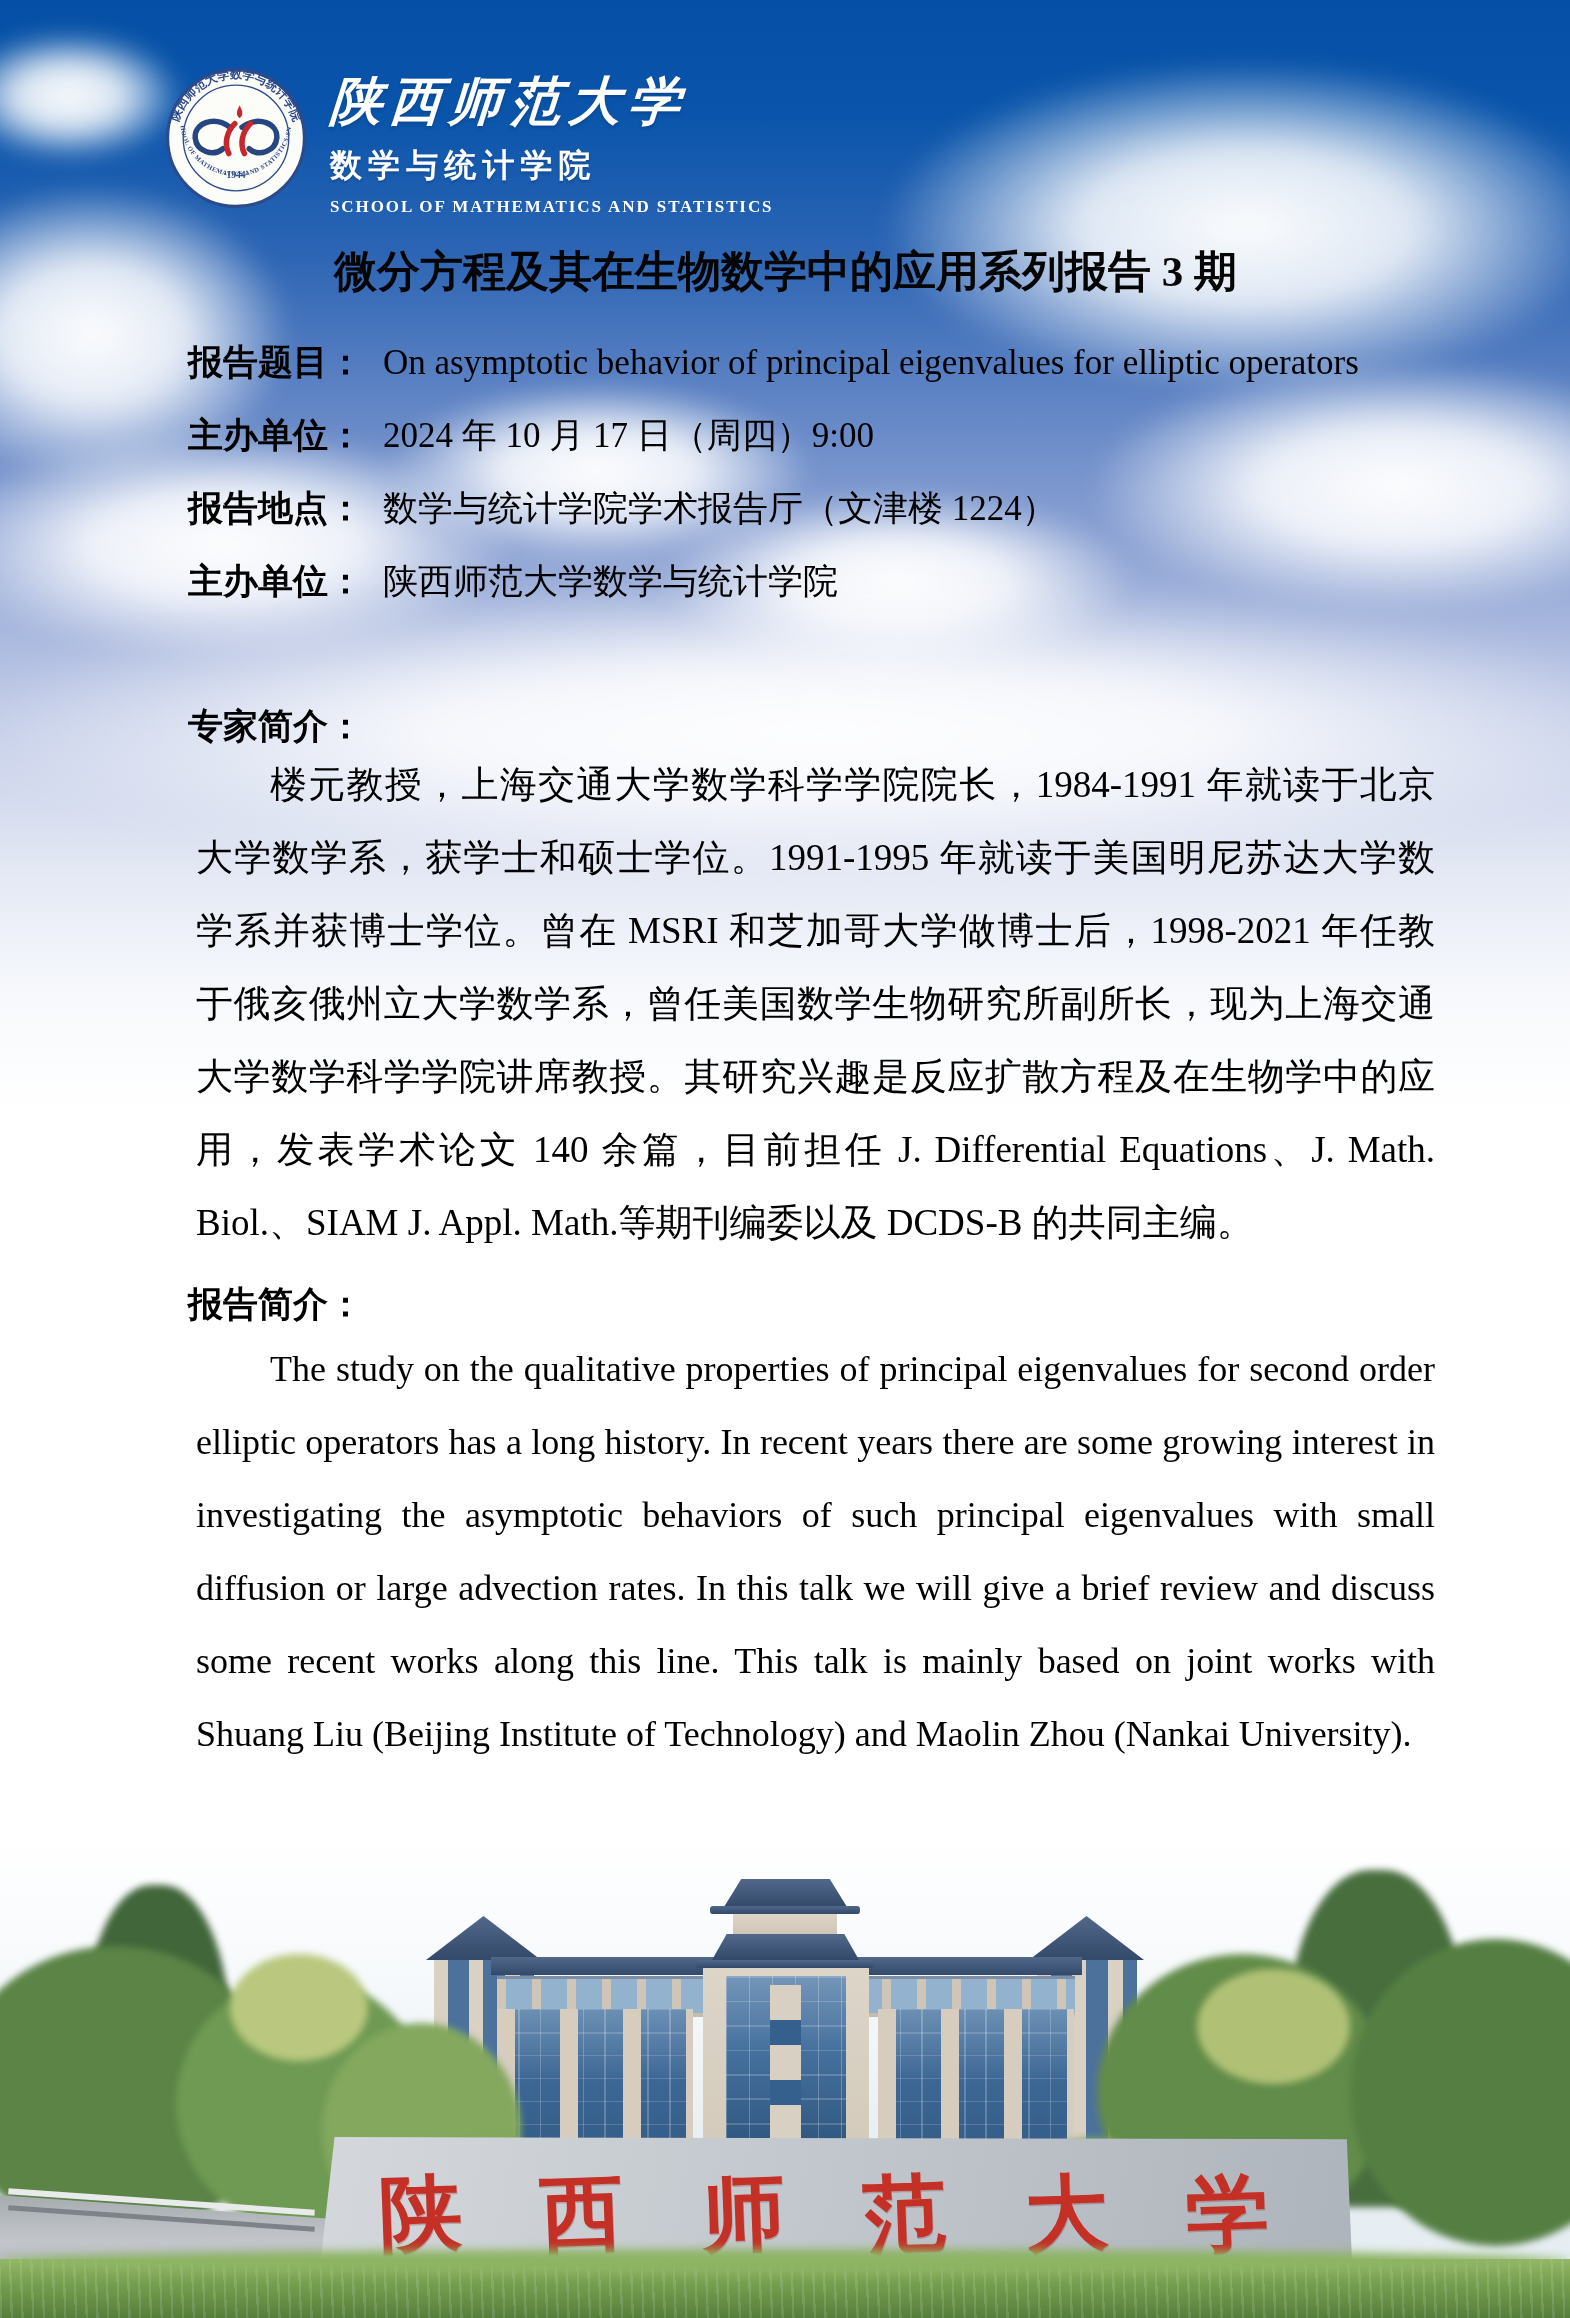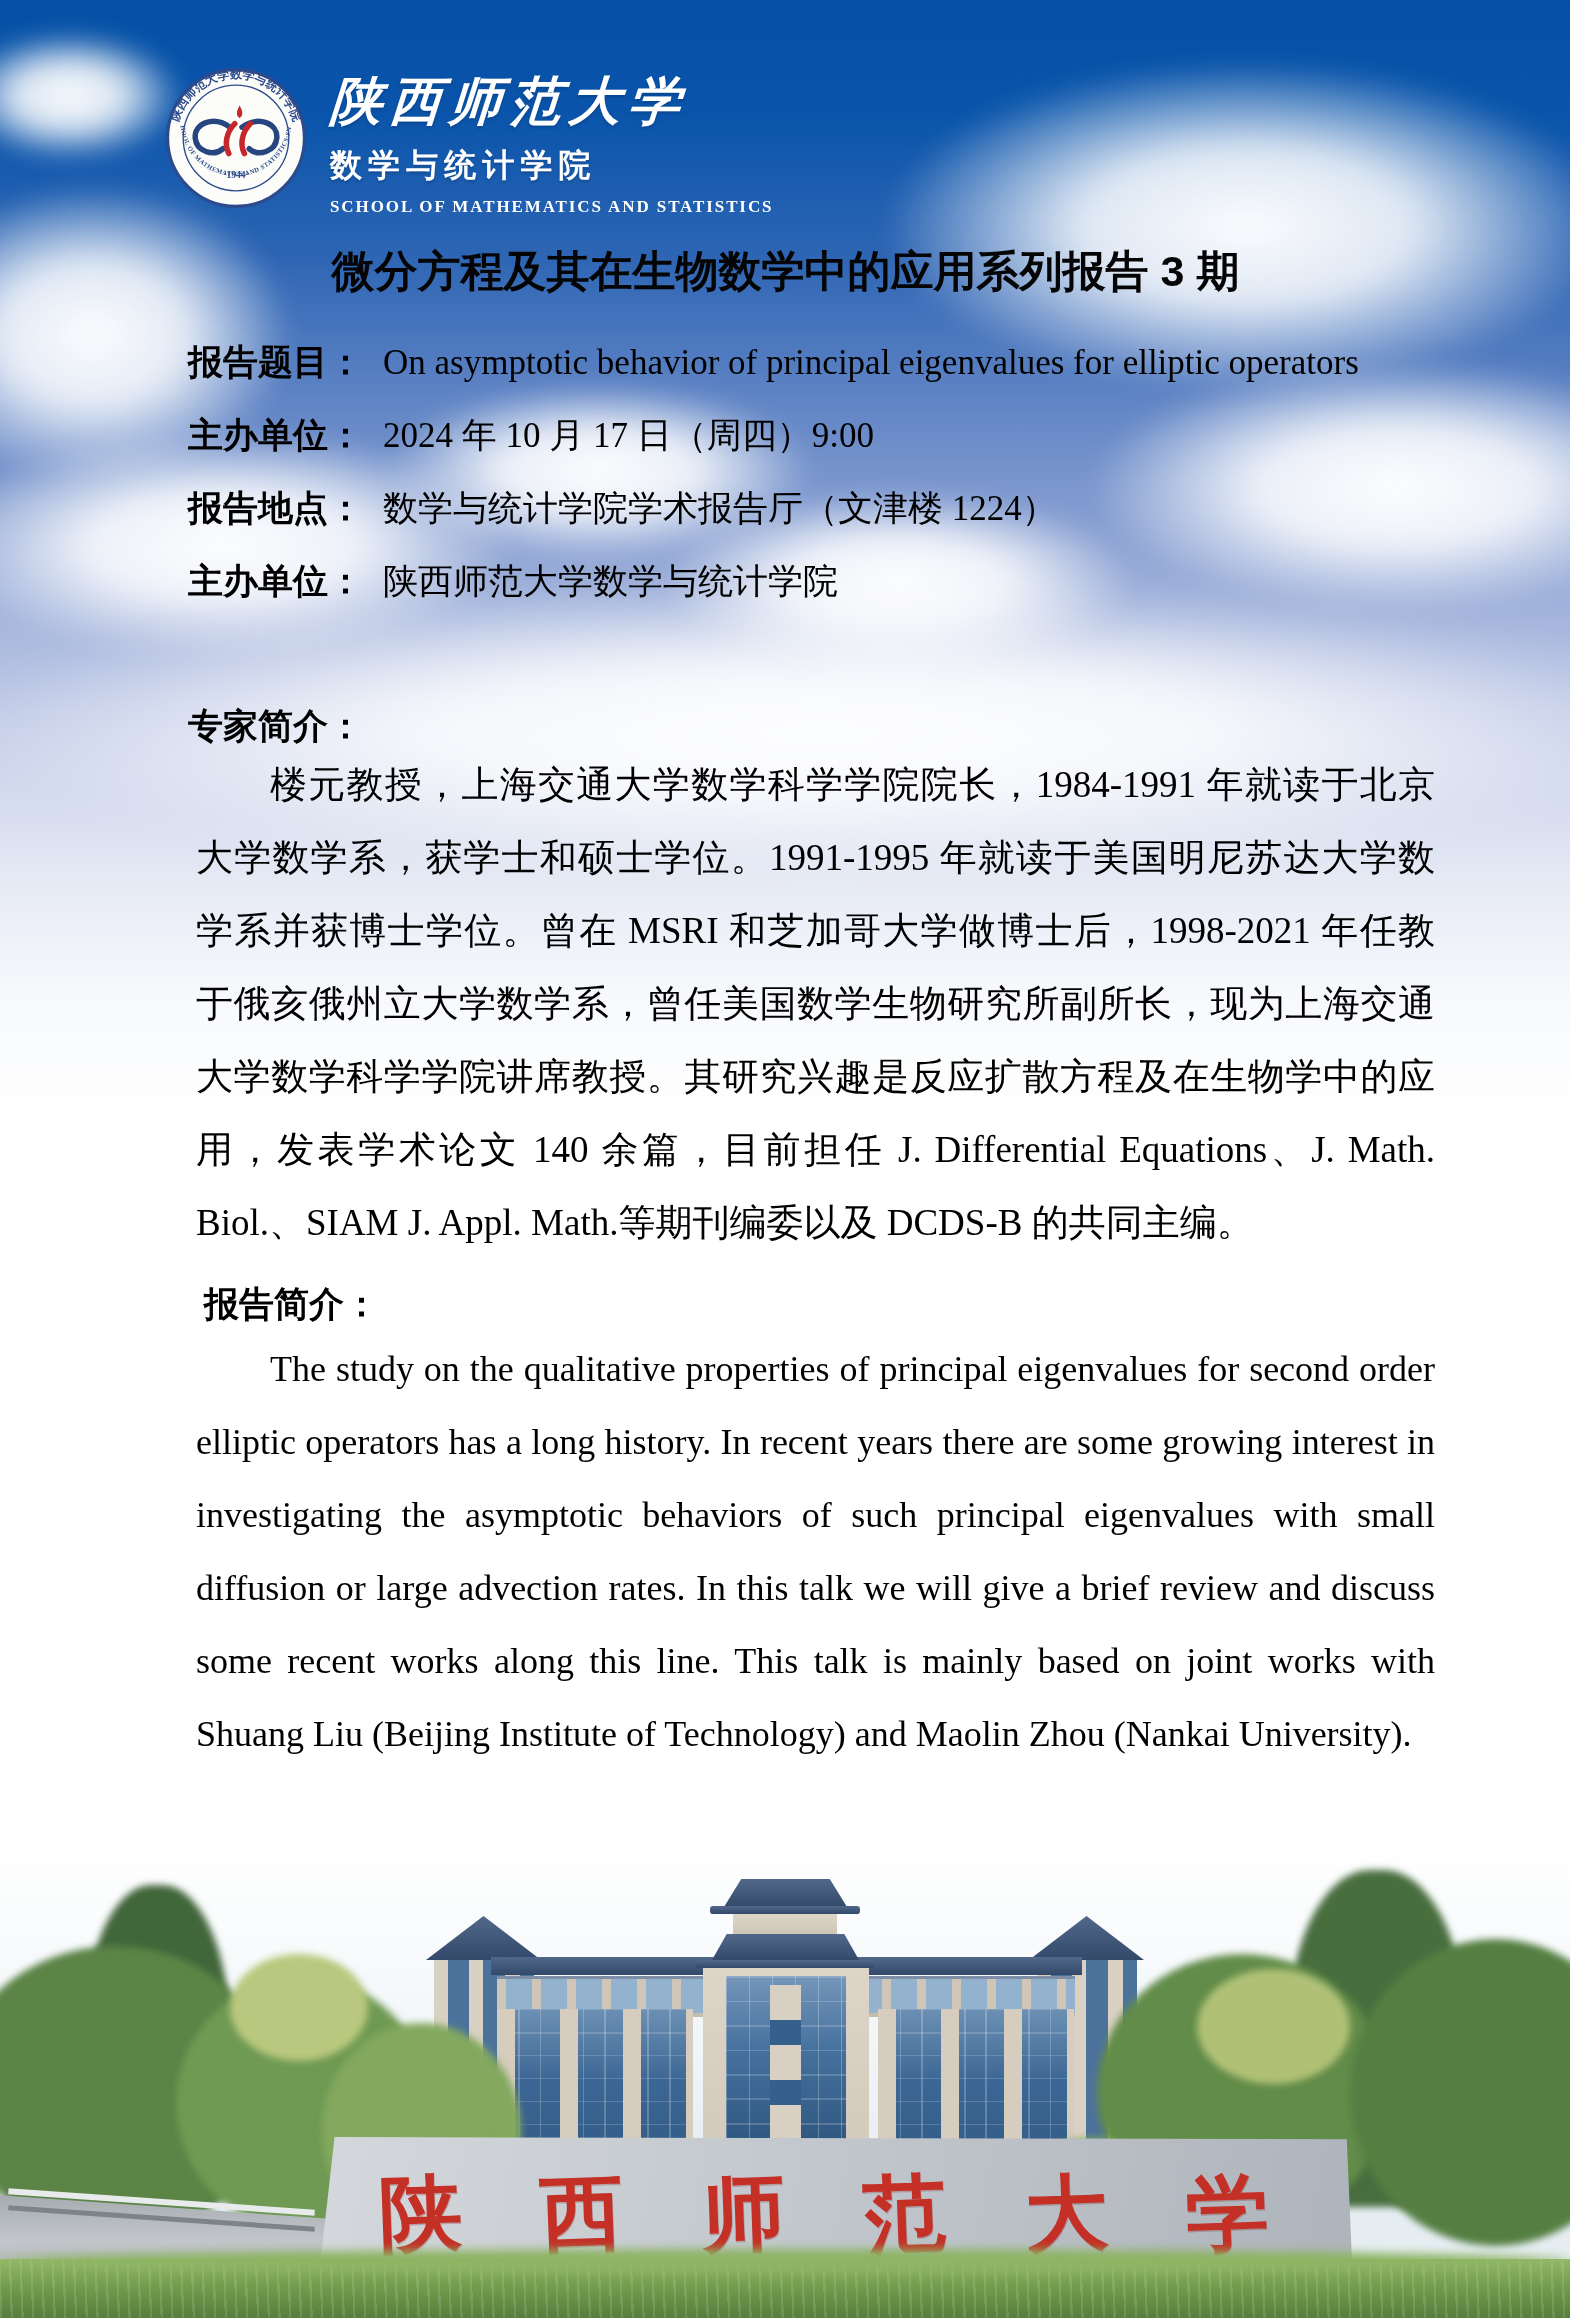--- a/index.html
+++ b/index.html
@@ -27,21 +27,21 @@
     font-weight:700;font-size:32px;letter-spacing:6.1px;line-height:48px;margin-top:12.3px;
     text-shadow:0 1.5px 2.3px rgba(10,40,90,.3);
   }
   .school-en{
     font-family:"Liberation Serif","DejaVu Serif",serif;
     font-weight:700;font-size:17px;letter-spacing:1.9px;margin-top:4.6px;
   }
   
   .series-title{
     position:absolute;left:0;top:247px;width:1571px;text-align:center;
-    font-family:Liberation Sans, sans-serif;
+    font-family:Liberation Serif, serif;
     font-weight:700;font-size:43px;color:#050505;margin:0;line-height:49px;
   }
   .fields{position:absolute;left:188px;top:344px;width:1258px;}
   .field-row{display:flex;align-items:baseline;margin-bottom:37px;line-height:35px;white-space:nowrap;text-align:center;}
   .field-label{
     font-family:"Liberation Sans","DejaVu Sans",sans-serif;
     font-weight:700;font-size:35px;color:#000;flex:0 0 auto;margin-right:20px;
   }
   .field-value{font-size:35px;color:#000;}
   .section-heading{
@@ -162,21 +162,21 @@
     </div>
     <div class="field-row">
       <span class="field-label">主办单位：</span>
       <span class="field-value">陕西师范大学数学与统计学院</span>
     </div>
   </div>
 
   <h2 class="section-heading" style="top:707px;">专家简介：</h2>
   <p class="para" style="top:740px;">楼元教授，上海交通大学数学科学学院院长，1984-1991 年就读于北京大学数学系，获学士和硕士学位。1991-1995 年就读于美国明尼苏达大学数学系并获博士学位。曾在 MSRI 和芝加哥大学做博士后，1998-2021 年任教于俄亥俄州立大学数学系，曾任美国数学生物研究所副所长，现为上海交通大学数学科学学院讲席教授。其研究兴趣是反应扩散方程及在生物学中的应用，发表学术论文 140 余篇，目前担任 J. Differential Equations、J. Math. Biol.、SIAM J. Appl. Math.等期刊编委以及 DCDS-B 的共同主编。</p>
 
-  <h2 class="section-heading" style="top:1285px;margin-left:16px;">报告简介：</h2>
+  <h2 class="section-heading" style="top:1285px;">报告简介：</h2>
   <p class="para" id="talk-body" style="top:1325px;">The study on the qualitative properties of principal eigenvalues for second order elliptic operators has a long history. In recent years there are some growing interest in investigating the asymptotic behaviors of such principal eigenvalues with small diffusion or large advection rates. In this talk we will give a brief review and discuss some recent works along this line. This talk is mainly based on joint works with Shuang Liu (Beijing Institute of Technology) and Maolin Zhou (Nankai University).</p>
 
   <div class="photo">
 
     <div>
 
       <div class="roof" style="left:426px;top:77px;width:115px;height:44px;clip-path:polygon(50% 0,100% 100%,0 100%);"></div>
       <div class="beige" style="left:434px;top:121px;width:100px;height:230px;
                   background:linear-gradient(90deg,#d9d1c3 0 14px,#4c729c 14px 35px,#d9d1c3 35px 49px,#4c729c 49px 71px,#d9d1c3 71px 86px,#4c729c 86px 100px);"></div>
 

